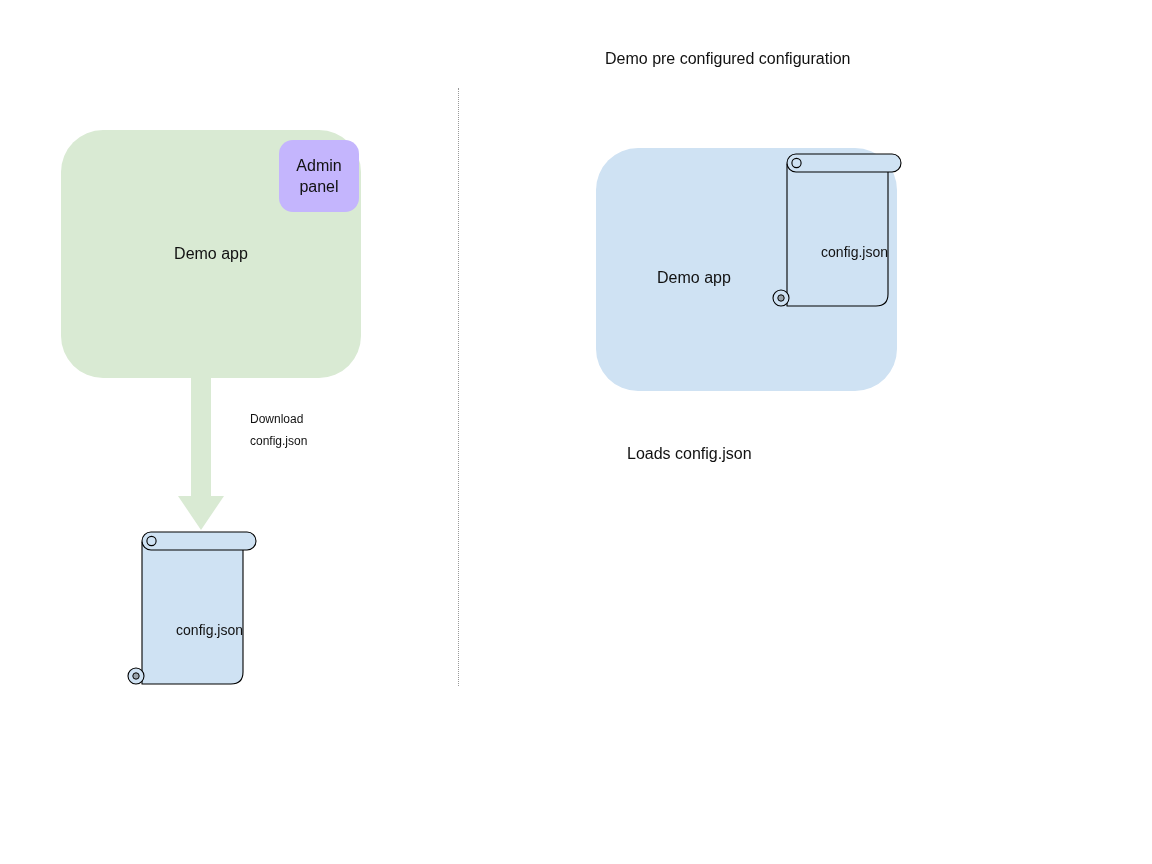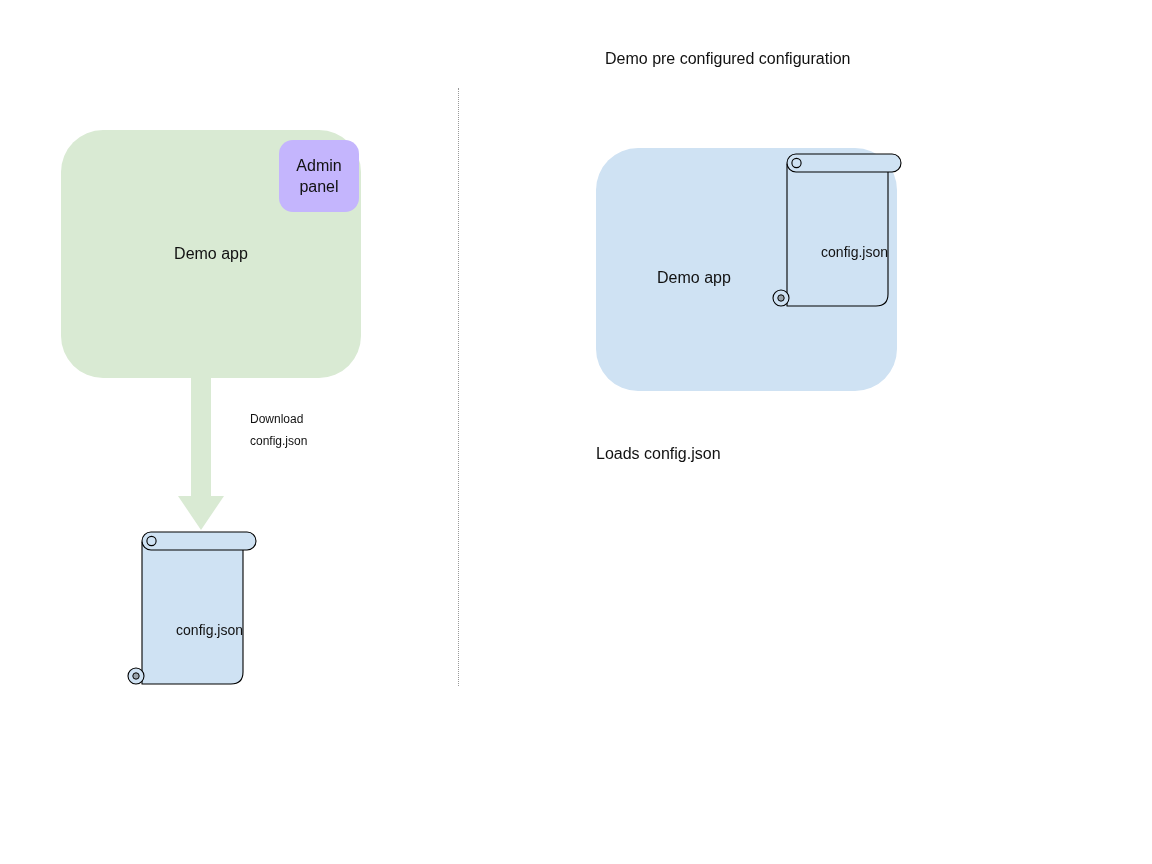--- a/index.html
+++ b/index.html
@@ -107,21 +107,21 @@
     position: absolute;
     left: 61px;
     top: 50%;
     transform: translateY(-50%);
     font-size: 16px;
     white-space: nowrap;
     margin-top: 8px;
   }
   .loads-caption {
     position: absolute;
-    left: 596px;
+    left: 627px;
     top: 445px;
     font-size: 16px;
     white-space: nowrap;
   }
 </style>
 </head>
 <body>
 
 <div class="canvas">
 

